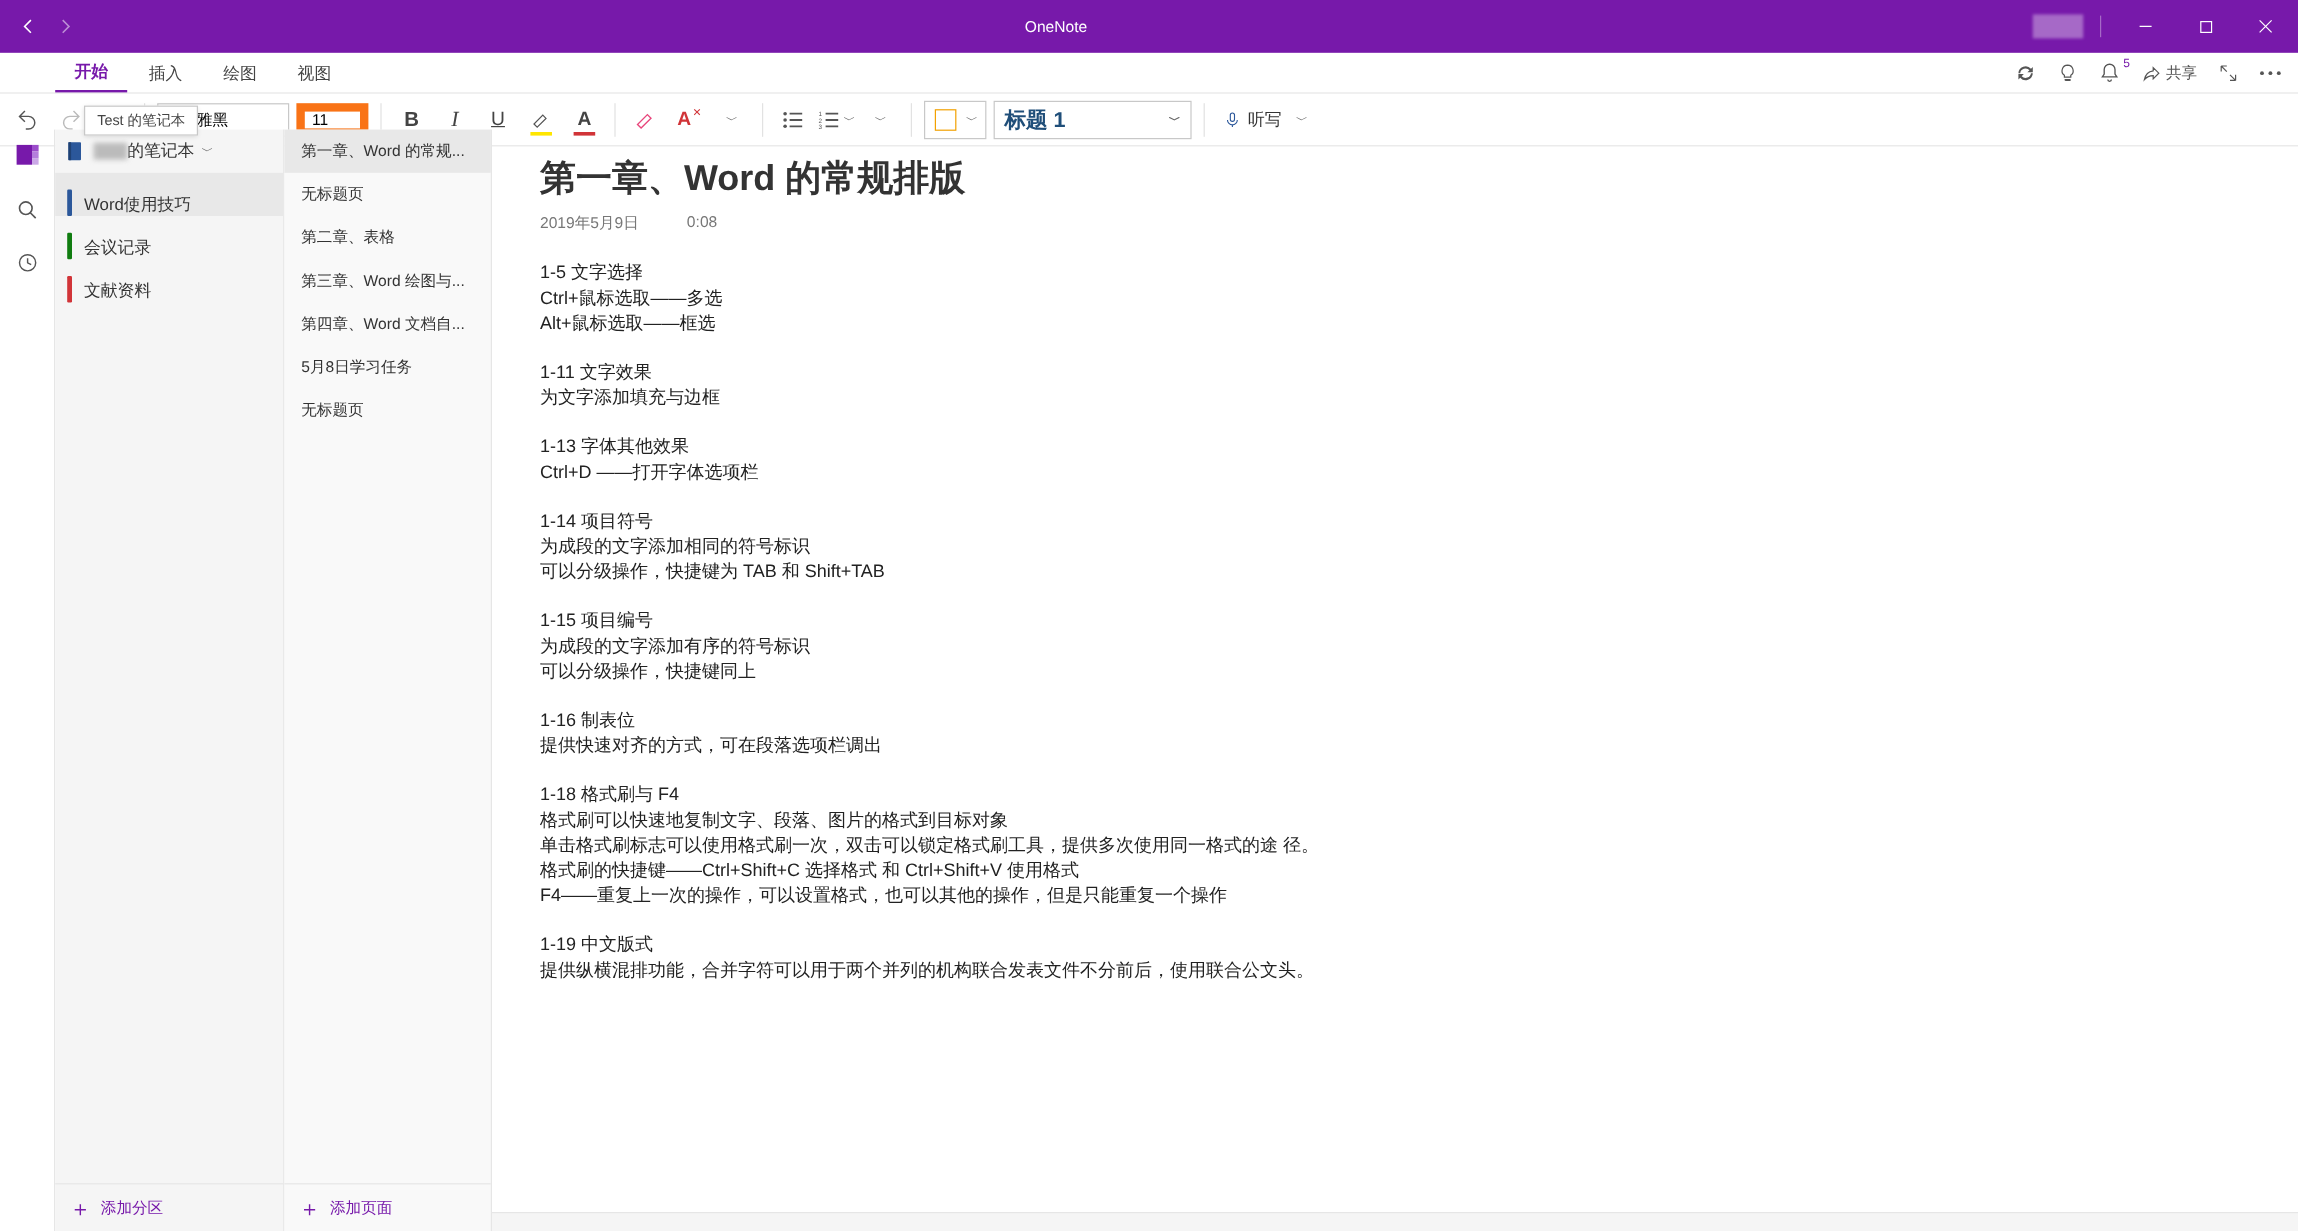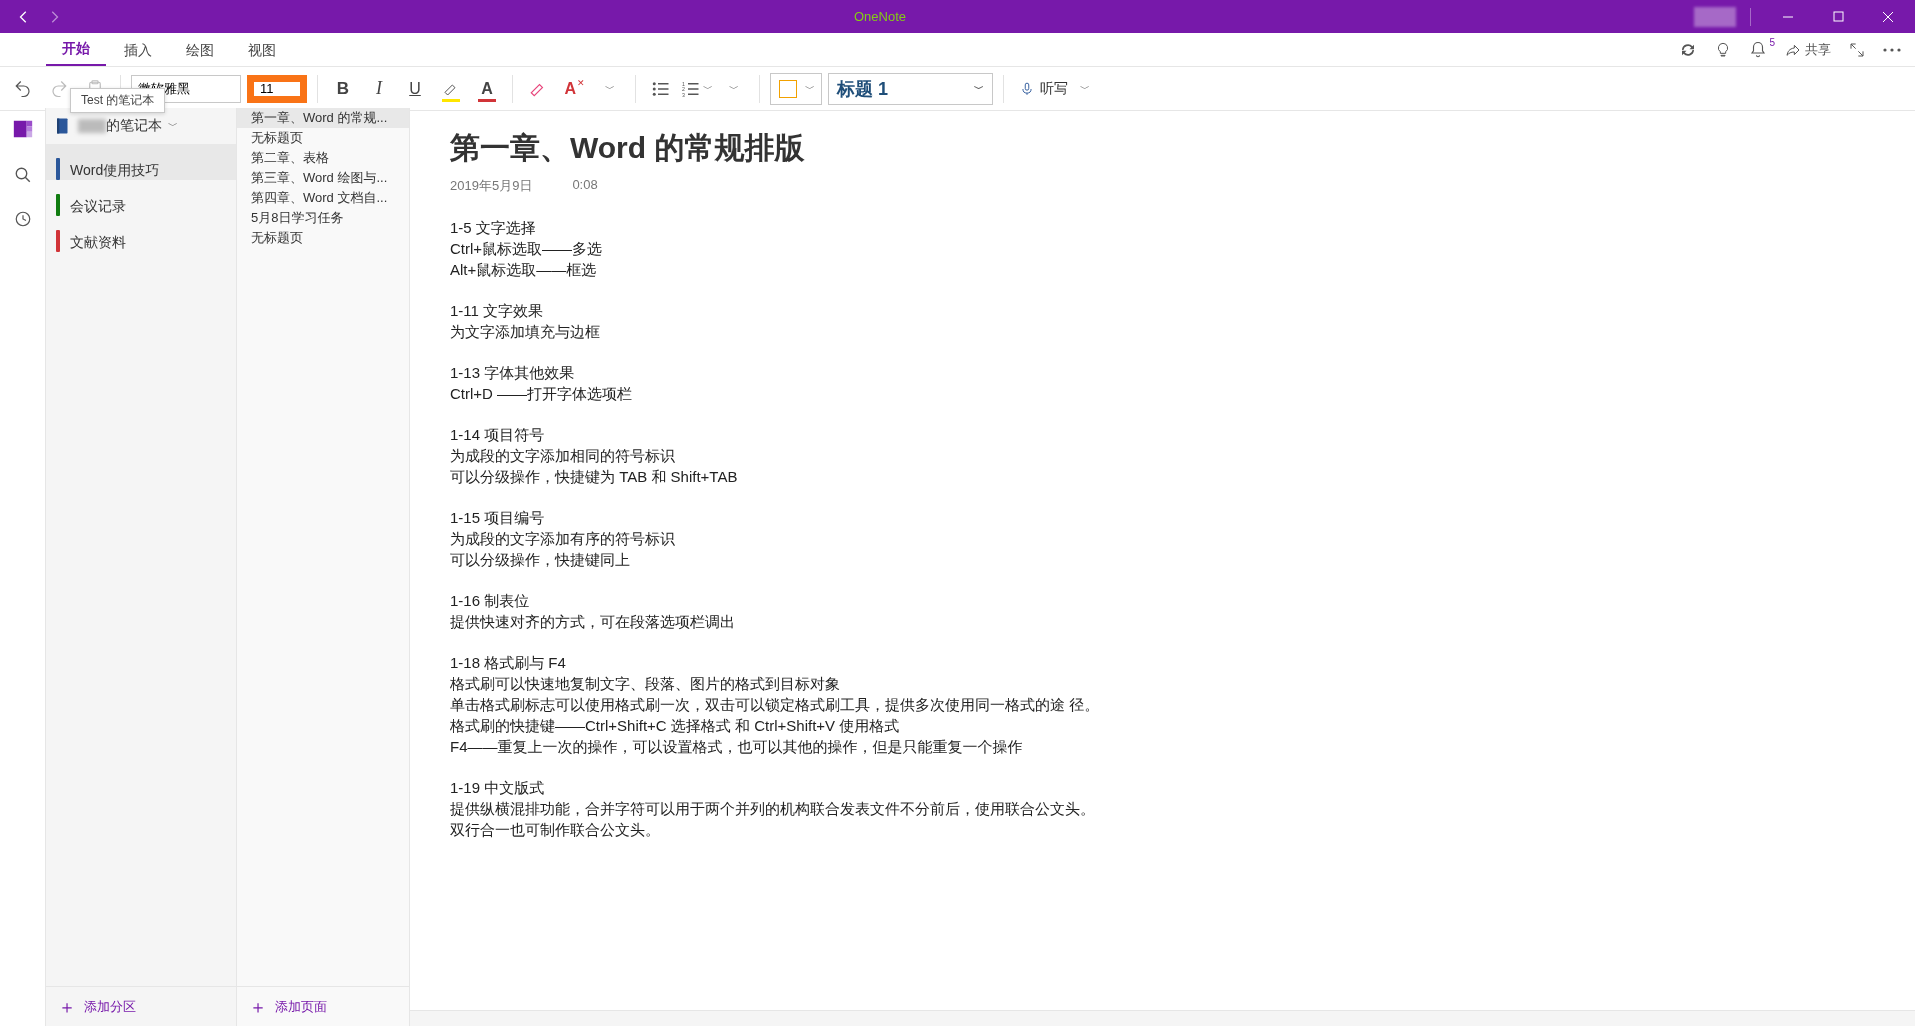--- a/index.html
+++ b/index.html
@@ -1,19 +1,19 @@
 <!DOCTYPE html>
 <html><head>
 <meta charset="utf-8">
 <style>
 * { margin:0; padding:0; box-sizing:border-box; font-family:"Microsoft YaHei","微软雅黑",Segoe UI,sans-serif; }
 html,body { width:100%; height:100%; overflow:hidden; background:#fff; color:#222; }
 
 
-.titlebar{height:33px;background:#7719AA;display:flex;align-items:center;color:#84cc16;font-size:13px;}
+.titlebar{height:44px;background:#7719AA;display:flex;align-items:center;color:#ffffff;font-size:13px;}
 .titlebar .nav{display:flex;gap:6px;padding-left:12px;}
 .titlebar .nav .arrow{width:24px;height:24px;display:flex;align-items:center;justify-content:center;border-radius:3px;cursor:pointer;}
 .titlebar .title{flex:1;text-align:center;}
 .titlebar .winctl{display:flex;align-items:center;gap:4px;padding-right:4px;}
 .titlebar .rect{width:42px;height:20px;background:rgba(255,255,255,.35);filter:blur(1.5px);}
 .titlebar .sep{width:1px;height:18px;background:rgba(255,255,255,.35);margin:0 10px;}
 .winbtn{width:46px;height:30px;display:flex;align-items:center;justify-content:center;cursor:pointer;}
 
 
 .tabbar{height:34px;display:flex;align-items:stretch;border-bottom:1px solid #e6e6e6;padding-left:34px;}
@@ -47,21 +47,21 @@
 .nbhdr{height:36px;display:flex;align-items:center;padding:0 8px;gap:6px;font-size:14px;color:#333;cursor:pointer;text-align:center;}
 .nbhdr .notebook-icon{color:#0078d4;font-size:16px;}
 .sections{flex:1;}
 .section{height:36px;display:flex;align-items:flex-end;gap:10px;padding-left:10px;font-size:14px;color:#333;cursor:pointer;}
 .section .bar{width:4px;height:22px;border-radius:1px;}
 .section.active{background:#e8e8e8;}
 .tooltip{position:absolute;left:70px;top:88px;background:#fff;border:1px solid #c8c8c8;padding:3px 10px;font-size:12px;color:#444;box-shadow:0 1px 4px rgba(0,0,0,.15);white-space:nowrap;z-index:10;}
 
 .pagecol{width:173px;border-right:1px solid #e6e6e6;background:#f9f9f9;display:flex;flex-direction:column;}
 .pages{flex:1;}
-.page{height:20px;display:flex;align-items:center;padding-left:14px;font-size:13px;color:#333;cursor:pointer;white-space:nowrap;overflow:hidden;text-overflow:ellipsis;}
+.page{height:36px;display:flex;align-items:center;padding-left:14px;font-size:13px;color:#333;cursor:pointer;white-space:nowrap;overflow:hidden;text-overflow:ellipsis;}
 .page.active{background:#e8e8e8;}
 
 .addbtn{height:40px;border-top:1px solid #e6e6e6;display:flex;align-items:center;gap:8px;padding-left:12px;font-size:13px;color:#7719AA;cursor:pointer;}
 .addbtn .plus{font-size:18px;font-weight:300;}
 
 .content{flex:1;overflow:auto;position:relative;}
 .note{padding:20px 0 60px 40px;max-width:1060px;}
 .ntitle{font-size:30px;font-weight:700;color:#333;}
 .ndate{display:flex;gap:40px;font-size:13px;color:#777;margin-top:8px;margin-bottom:22px;}
 .note p{font-size:15px;line-height:1.4;}
@@ -359,19 +359,18 @@
           <div class="block">
             <p>1-18 格式刷与 F4</p>
             <p>格式刷可以快速地复制文字、段落、图片的格式到目标对象</p>
             <p>单击格式刷标志可以使用格式刷一次，双击可以锁定格式刷工具，提供多次使用同一格式的途 径。</p>
             <p>格式刷的快捷键——Ctrl+Shift+C 选择格式 和 Ctrl+Shift+V 使用格式</p>
             <p>F4——重复上一次的操作，可以设置格式，也可以其他的操作，但是只能重复一个操作</p>
           </div>
           <div class="block">
             <p>1-19 中文版式</p>
             <p>提供纵横混排功能，合并字符可以用于两个并列的机构联合发表文件不分前后，使用联合公文头。</p>
-            <p>双行合一也可制作联合公文头。</p>
           </div>
         </div>
     </div>
   </div>
 </div>
 <div class="hscroll"></div>
 
 </body></html>

